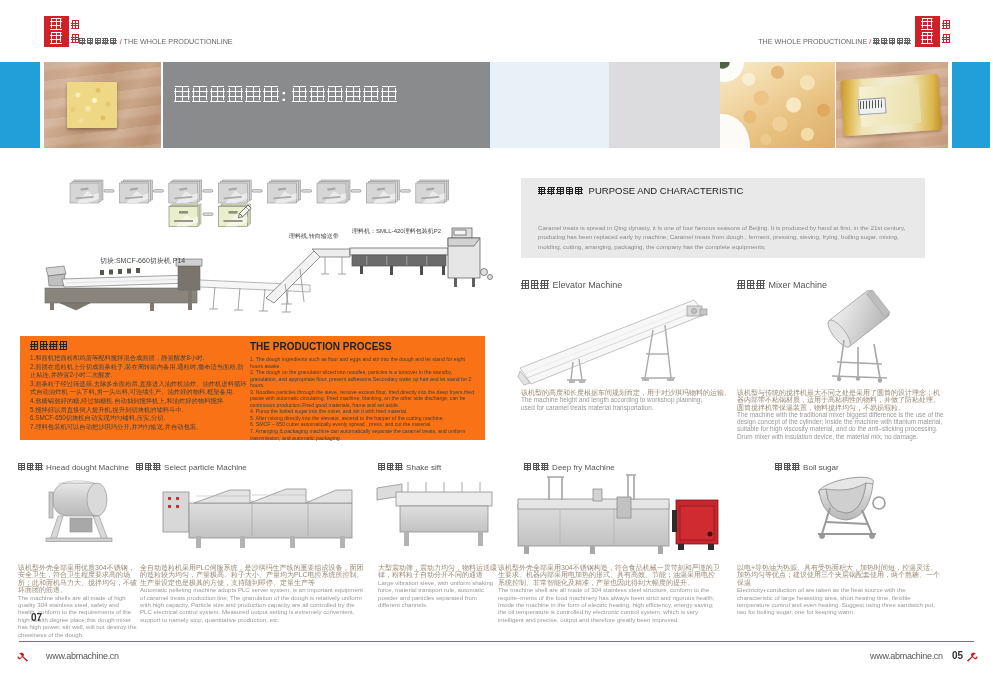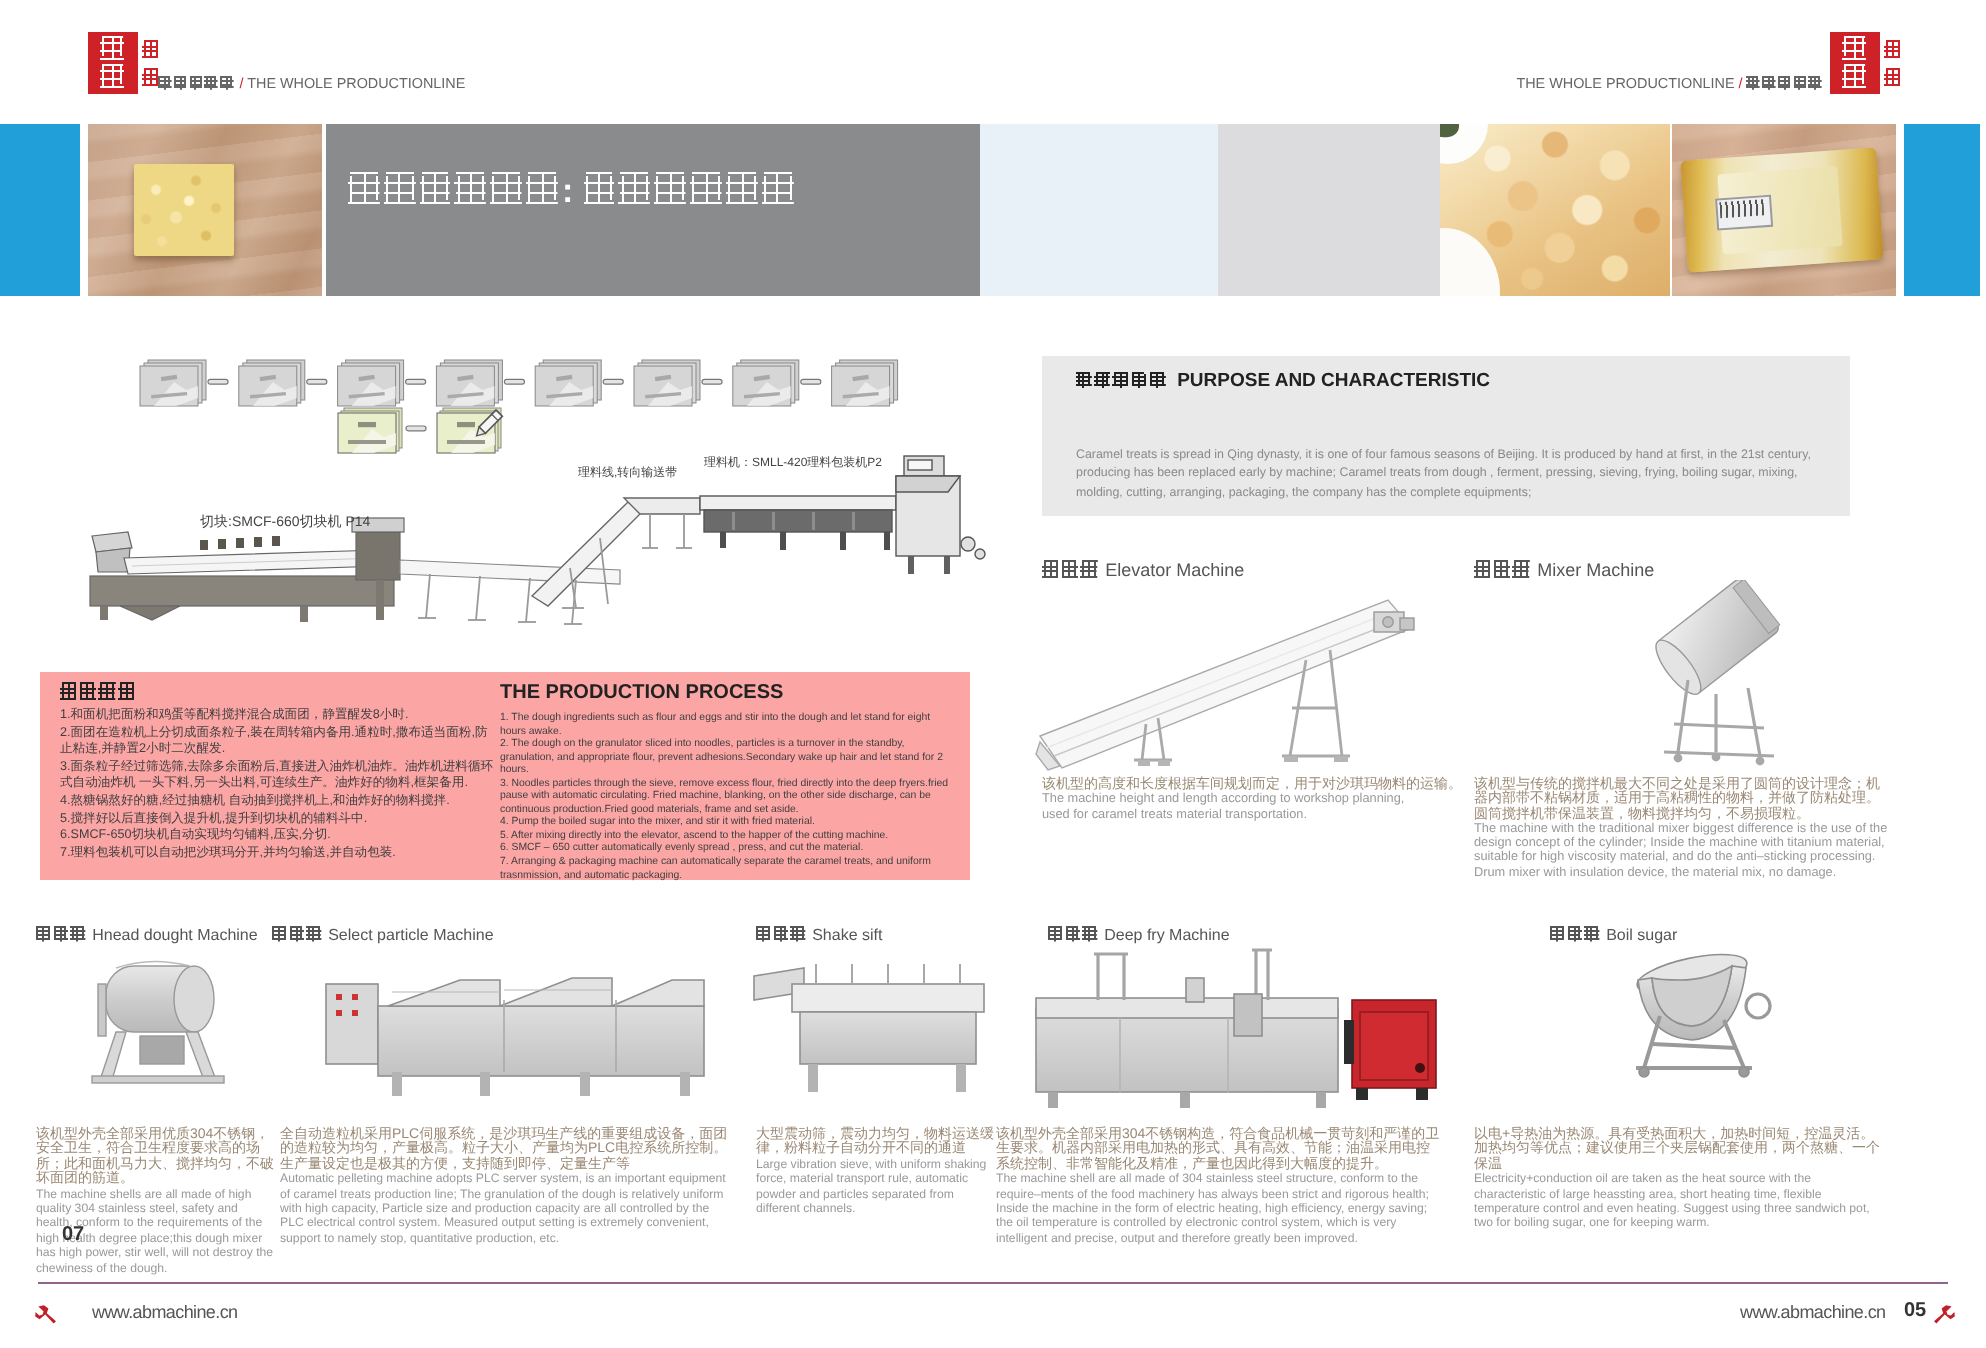--- a/index.html
+++ b/index.html
@@ -187,21 +187,21 @@
         <rect x="424" y="56" width="3" height="9"></rect>
         <rect x="442" y="56" width="3" height="9"></rect>
       </g>
 </g>
 
 <text x="70" y="41" font-size="7" fill="#444" font-family="Liberation Sans">切块:SMCF-660切块机 P14</text>
 <text x="259" y="16" font-size="6" fill="#444" font-family="Liberation Sans">理料线,转向输送带</text>
 <text x="322" y="11" font-size="6" fill="#444" font-family="Liberation Sans">理料机：SMLL-420理料包装机P2</text>
 </svg>
 
-<div class="abs" style="left:20px;top:336px;width:465px;height:104px;background:#fca5a5">
+<div class="abs" style="left:20px;top:336px;width:465px;height:104px;background:#f97316">
  <div class="abs" style="left:10px;top:5px;width:220px">
   <div style="font-size:9px;font-weight:bold;color:#222"><span class="cz"></span><span class="cz"></span><span class="cz"></span><span class="cz"></span></div>
   <div style="font-size:6.3px;line-height:8.6px;color:#3f3f3f;margin-top:3px">
   1.和面机把面粉和鸡蛋等配料搅拌混合成面团，静置醒发8小时.<br>
   2.面团在造粒机上分切成面条粒子,装在周转箱内备用.通粒时,撒布适当面粉,防止粘连,并静置2小时二次醒发.<br>
   3.面条粒子经过筛选筛,去除多余面粉后,直接进入油炸机油炸。油炸机进料循环式自动油炸机 一头下料,另一头出料,可连续生产。油炸好的物料,框架备用.<br>
   4.熬糖锅熬好的糖,经过抽糖机 自动抽到搅拌机上,和油炸好的物料搅拌.<br>
   5.搅拌好以后直接倒入提升机,提升到切块机的辅料斗中.<br>
   6.SMCF-650切块机自动实现均匀铺料,压实,分切.<br>
   7.理料包装机可以自动把沙琪玛分开,并均匀输送,并自动包装.
@@ -215,21 +215,21 @@
   3. Noodles particles through the sieve, remove excess flour, fried directly into the deep fryers.fried pause with automatic circulating. Fried machine, blanking, on the other side discharge, can be continuous production.Fried good materials, frame and set aside.<br>
   4. Pump the boiled sugar into the mixer, and stir it with fried material.<br>
   5. After mixing directly into the elevator, ascend to the happer of the cutting machine.<br>
   6. SMCF – 650 cutter automatically evenly spread , press, and cut the material.<br>
   7. Arranging &amp; packaging machine can automatically separate the caramel treats, and uniform trasnmission, and automatic packaging.
   </div>
  </div>
 </div>
 
 <div class="abs" style="left:521px;top:178px;width:404px;height:80px;background:#e9e9ea">
- <div class="abs" style="left:17px;top:7px;font-size:8.5px;font-weight:bold;color:#222"><span class="cz"></span><span class="cz"></span><span class="cz"></span><span class="cz"></span><span class="cz"></span>&nbsp; <span style="font-size:9.5px">PURPOSE AND CHARACTERISTIC</span></div>
+ <div class="abs" style="left:17px;top:7px;font-size:8.5px;font-weight:normal;color:#222"><span class="cz"></span><span class="cz"></span><span class="cz"></span><span class="cz"></span><span class="cz"></span>&nbsp; <span style="font-size:9.5px">PURPOSE AND CHARACTERISTIC</span></div>
  <div class="abs" style="left:17px;top:45px;width:370px;font-size:6.2px;line-height:9.3px;color:#8a8a8a">Caramel treats is spread in Qing dynasty, it is one of four famous seasons of Beijing. It is produced by hand at first, in the 21st century, producing has been replaced early by machine; Caramel treats from dough , ferment, pressing, sieving, frying, boiling sugar, mixing, molding, cutting, arranging, packaging, the company has the complete equipments;</div>
 </div>
 
 <div class="abs" style="left:521px;top:280px;font-size:9px;color:#555"><span class="cz"></span><span class="cz"></span><span class="cz"></span> Elevator Machine</div>
 <svg class="abs" style="left:515px;top:292px" width="200" height="95" viewBox="0 0 200 95">
 <g stroke="#aaa" stroke-width="0.7">
  <polygon points="5,76 179,8 191,22 16,92" fill="#f7f7f7"></polygon>
  <polygon points="5,79 15,91 9,93 3,85" fill="#e4e4e4"></polygon>
  <line x1="12" y1="86" x2="187" y2="17" stroke="#c8c8c8"></line>
  <line x1="8" y1="82" x2="183" y2="13" stroke="#e8e8e8"></line>

